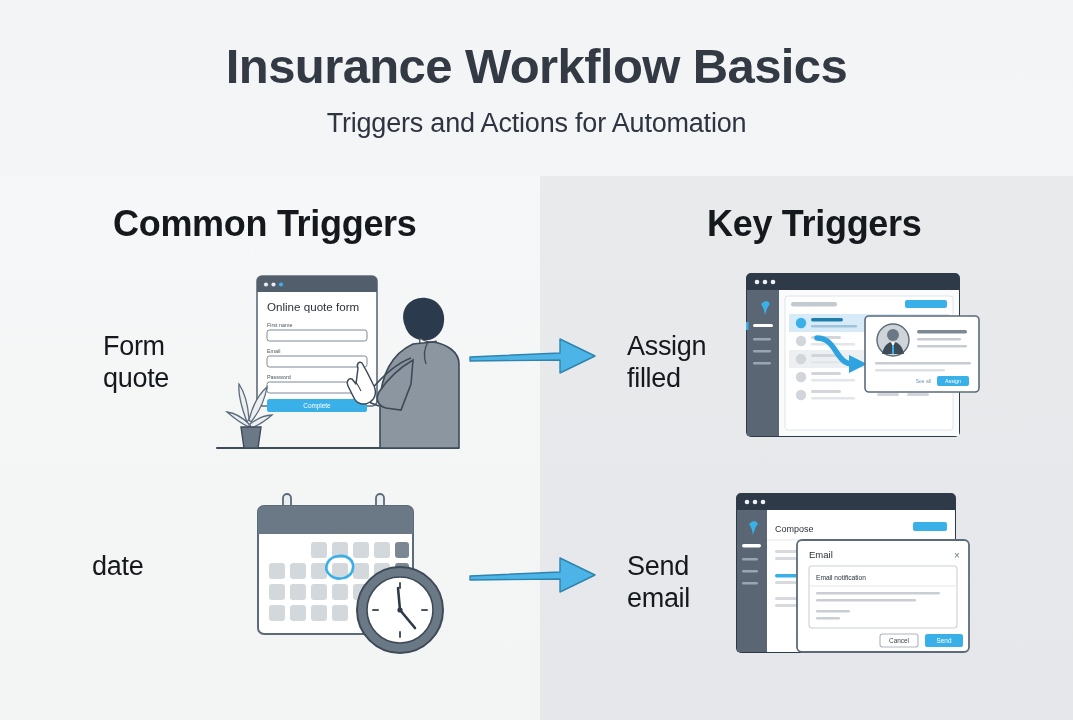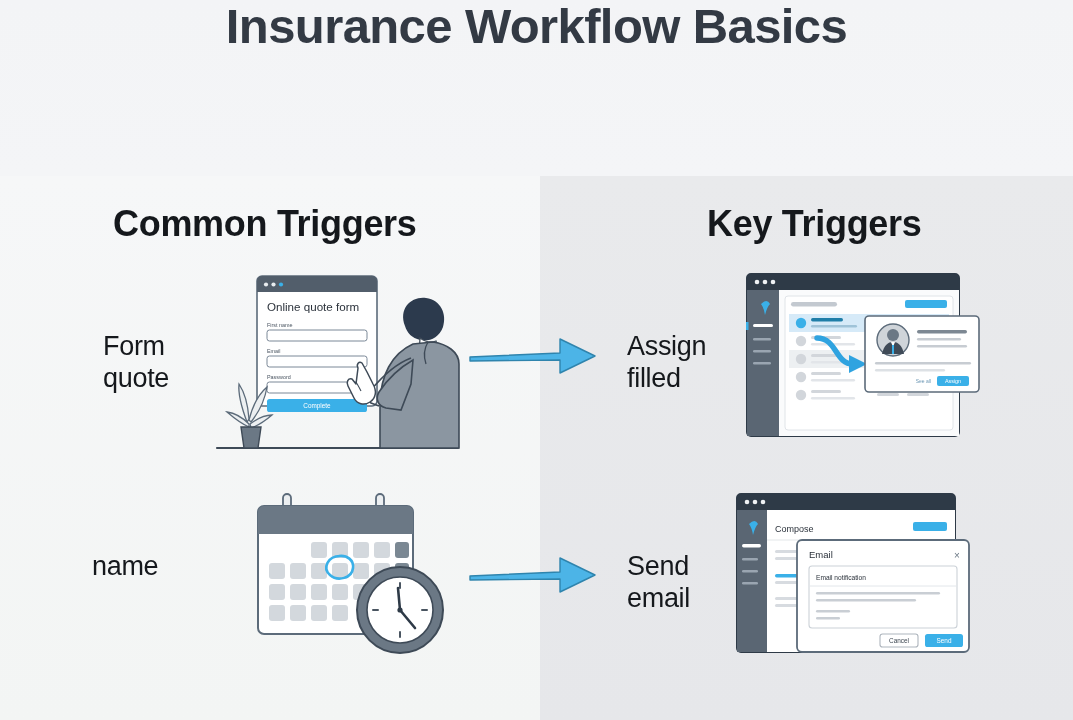--- a/index.html
+++ b/index.html
@@ -9,21 +9,21 @@
     background: #f4f5f7;
     overflow: hidden;
     position: relative;
   }
 
   
   .header {
     position: absolute; left: 0; top: 0; width: 1073px; height: 176px;
     background: linear-gradient(180deg,#f3f4f6 0%, #f4f5f7 100%);
     display: flex; flex-direction: column; align-items: center;
-    justify-content: flex-start; 
+    justify-content: flex-start; padding-top: 40px;
   }
   .title {
     font-size: 49px; font-weight: 700; color: #333a44;
     letter-spacing: -0.6px; line-height: 1.1;
   }
   .subtitle {
     font-size: 27px; font-weight: 400; color: #2e3440;
     margin-top: 14px; letter-spacing: -0.2px;
   }
 
@@ -66,34 +66,35 @@
   .illus.email    { left: 735px; top: 492px;  width: 250px; height: 168px; text-align: right; }
 
   svg { display: block; overflow: visible; }
   .ttxt { font-family: "Liberation Sans", sans-serif; }
 </style>
 </head>
 <body>
 
 <div class="header">
   <div class="title">Insurance Workflow Basics</div>
+  <div class="subtitle">Triggers and Actions for Automation</div>
 </div>
 
 <div class="panel-left"></div>
 <div class="panel-right"></div>
 
 <div class="col-head left">Common Triggers</div>
 <div class="col-head right">Key Triggers</div>
 
 <div class="row-label l1">
   <div>Form</div>
   <div>quote</div>
 </div>
 <div class="row-label l2">
-  <div>name</div>
+  <div>date</div>
 </div>
 <div class="row-label r1">
   <div>Assign</div>
   <div>filled</div>
 </div>
 <div class="row-label r2">
   <div>Send</div>
   <div>email</div>
 </div>
 

